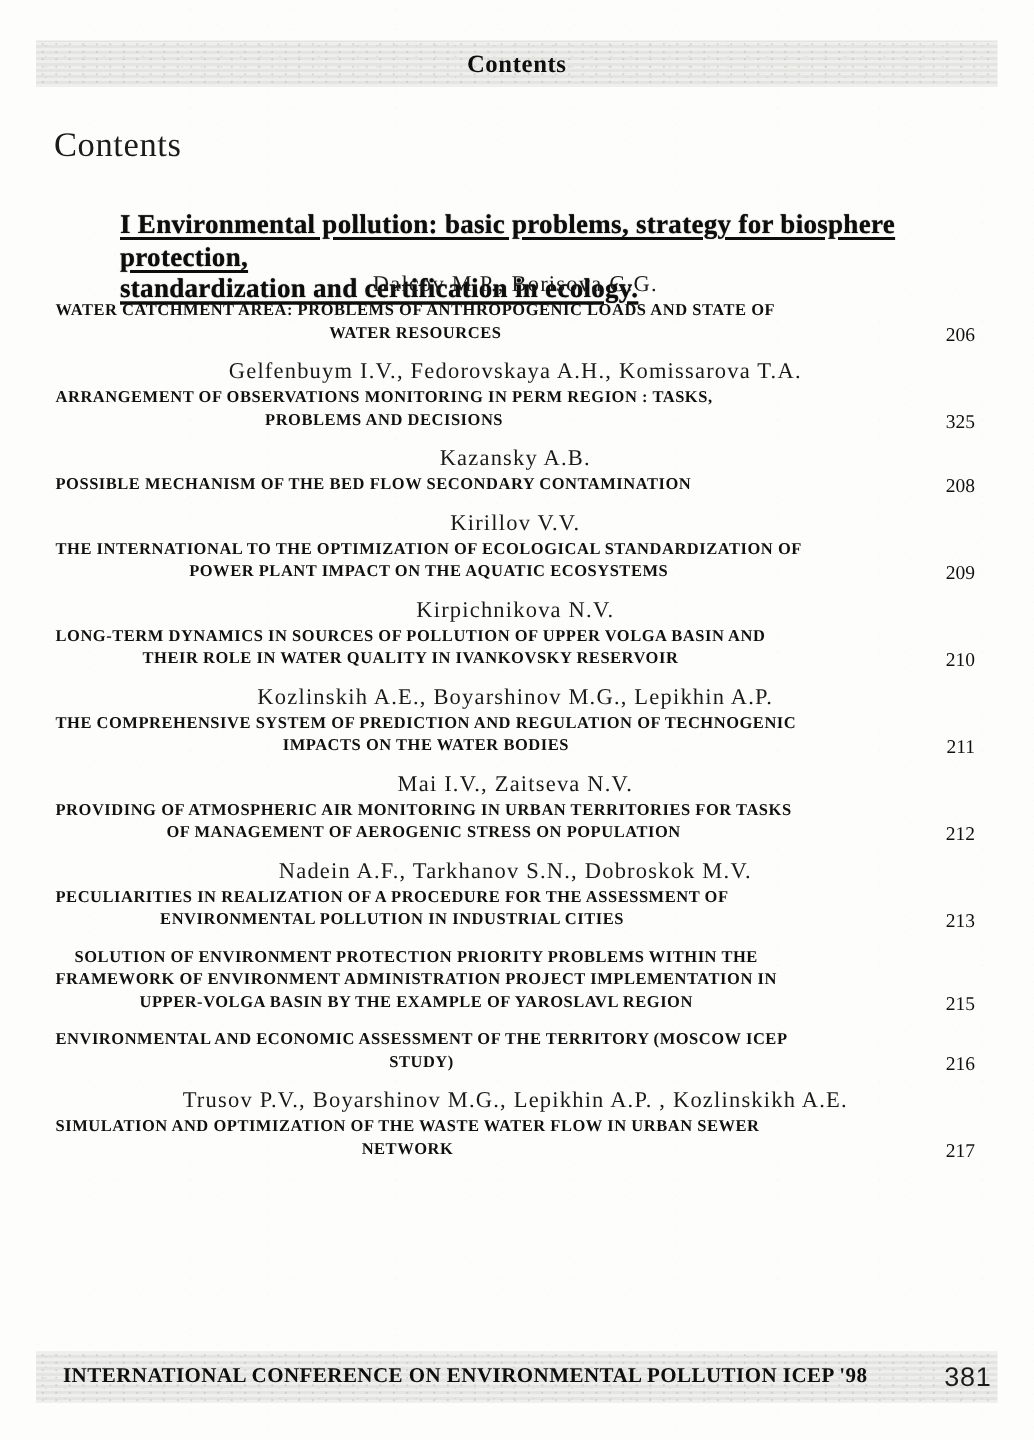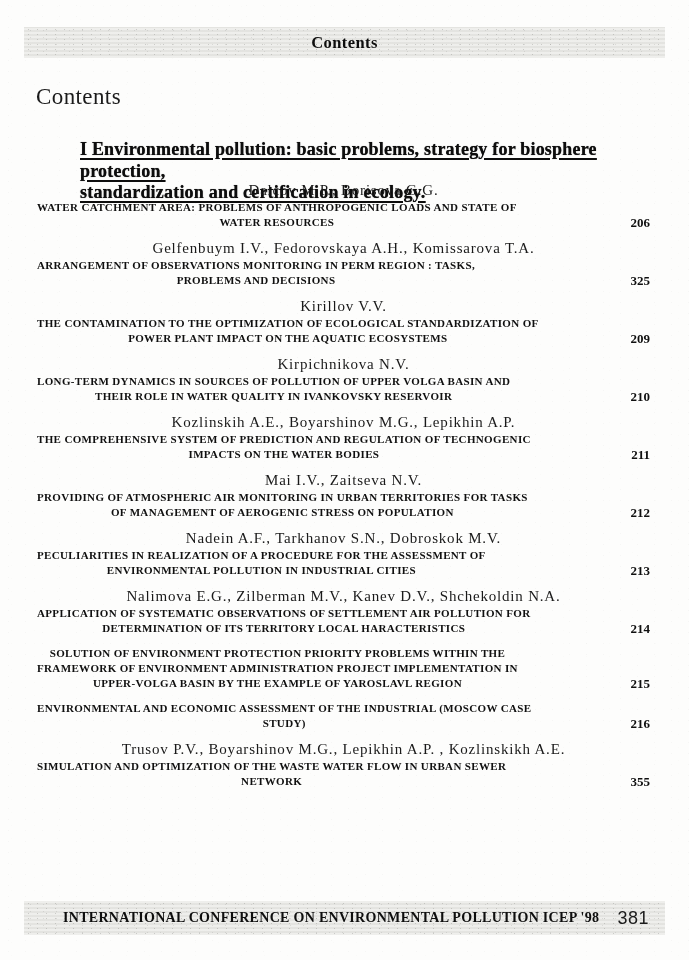--- a/index.html
+++ b/index.html
@@ -62,34 +62,34 @@
   }
   .row {
     display: flex; justify-content: space-between; align-items: flex-end;
   }
   .title {
     font-weight: bold; font-size: 11px; line-height: 15px;
     letter-spacing: 0.35px; white-space: pre-line; max-width: 565px;
     color: #101010;
   }
   .pageno {
-    font-weight: bold; font-size: 13px; line-height: 15px;
+    font-weight: normal; font-size: 13px; line-height: 15px;
     padding-left: 8px; color: #101010;
   }
   .footer-band {
     top: 901px; height: 34px;
     display: flex; align-items: center;
   }
   .footer-text {
     font-weight: bold; font-size: 14px; letter-spacing: 0.3px;
-    margin-left: 39px; flex: 1; color: #0e0e0e;
+    margin-left: 18px; flex: 1; color: #0e0e0e;
   }
   .footer-page {
     font-family: "Liberation Sans", "DejaVu Sans", sans-serif;
-    font-size: 18px; margin-right: 16px; letter-spacing: 0.5px;
+    font-size: 18px; margin-right: 4px; letter-spacing: 0.5px;
     font-weight: normal; color: #1c1c1c;
   }
 </style>
 </head>
 <body>
 
 <div class="page">
 
   <header class="band header-band">
     <span class="band-title">Contents</span>
@@ -113,25 +113,32 @@
 
     <div class="entry">
       <div class="authors">Gelfenbuym I.V., Fedorovskaya A.H., Komissarova T.A.</div>
       <div class="row">
         <div class="title">ARRANGEMENT OF OBSERVATIONS MONITORING IN PERM REGION : TASKS,
 PROBLEMS AND DECISIONS</div>
         <div class="pageno">325</div>
       </div>
     </div>
 
+    <div class="entry">
+      <div class="authors">Kazansky A.B.</div>
+      <div class="row">
+        <div class="title">POSSIBLE MECHANISM OF THE BED FLOW SECONDARY CONTAMINATION</div>
+        <div class="pageno">208</div>
+      </div>
+    </div>
 
     <div class="entry">
       <div class="authors">Kirillov V.V.</div>
       <div class="row">
-        <div class="title">THE CONTAMINATION TO THE OPTIMIZATION OF ECOLOGICAL STANDARDIZATION OF
+        <div class="title">THE INTERNATIONAL TO THE OPTIMIZATION OF ECOLOGICAL STANDARDIZATION OF
 POWER PLANT IMPACT ON THE AQUATIC ECOSYSTEMS</div>
         <div class="pageno">209</div>
       </div>
     </div>
 
     <div class="entry">
       <div class="authors">Kirpichnikova N.V.</div>
       <div class="row">
         <div class="title">LONG-TERM DYNAMICS IN SOURCES OF POLLUTION OF UPPER VOLGA BASIN AND
 THEIR ROLE IN WATER QUALITY IN IVANKOVSKY RESERVOIR</div>
@@ -159,52 +166,44 @@
 
     <div class="entry">
       <div class="authors">Nadein A.F., Tarkhanov S.N., Dobroskok M.V.</div>
       <div class="row">
         <div class="title">PECULIARITIES IN REALIZATION OF A PROCEDURE FOR THE ASSESSMENT OF
 ENVIRONMENTAL POLLUTION IN INDUSTRIAL CITIES</div>
         <div class="pageno">213</div>
       </div>
     </div>
 
-    <div class="entry">
-      <div class="authors">Nalimova E.G., Zilberman M.V., Kanev D.V., Shchekoldin N.A.</div>
-      <div class="row">
-        <div class="title">APPLICATION OF SYSTEMATIC OBSERVATIONS OF SETTLEMENT AIR POLLUTION FOR
-DETERMINATION OF ITS TERRITORY LOCAL HARACTERISTICS</div>
-        <div class="pageno">214</div>
-      </div>
-    </div>
 
     <div class="entry">
       <div class="row">
         <div class="title">SOLUTION OF ENVIRONMENT PROTECTION PRIORITY PROBLEMS WITHIN THE
 FRAMEWORK OF ENVIRONMENT ADMINISTRATION PROJECT IMPLEMENTATION IN
 UPPER-VOLGA BASIN BY THE EXAMPLE OF YAROSLAVL REGION</div>
         <div class="pageno">215</div>
       </div>
     </div>
 
     <div class="entry">
       <div class="row">
-        <div class="title">ENVIRONMENTAL AND ECONOMIC ASSESSMENT OF THE INDUSTRIAL (MOSCOW CASE
+        <div class="title">ENVIRONMENTAL AND ECONOMIC ASSESSMENT OF THE TERRITORY (MOSCOW ICEP
 STUDY)</div>
         <div class="pageno">216</div>
       </div>
     </div>
 
     <div class="entry">
       <div class="authors">Trusov P.V., Boyarshinov M.G., Lepikhin A.P. , Kozlinskikh A.E.</div>
       <div class="row">
         <div class="title">SIMULATION AND OPTIMIZATION OF THE WASTE WATER FLOW IN URBAN SEWER
 NETWORK</div>
-        <div class="pageno">355</div>
+        <div class="pageno">217</div>
       </div>
     </div>
 
   </main>
 
   <footer class="band footer-band">
     <span class="footer-text">INTERNATIONAL CONFERENCE ON ENVIRONMENTAL POLLUTION ICEP '98</span>
     <span class="footer-page">381</span>
   </footer>
 

